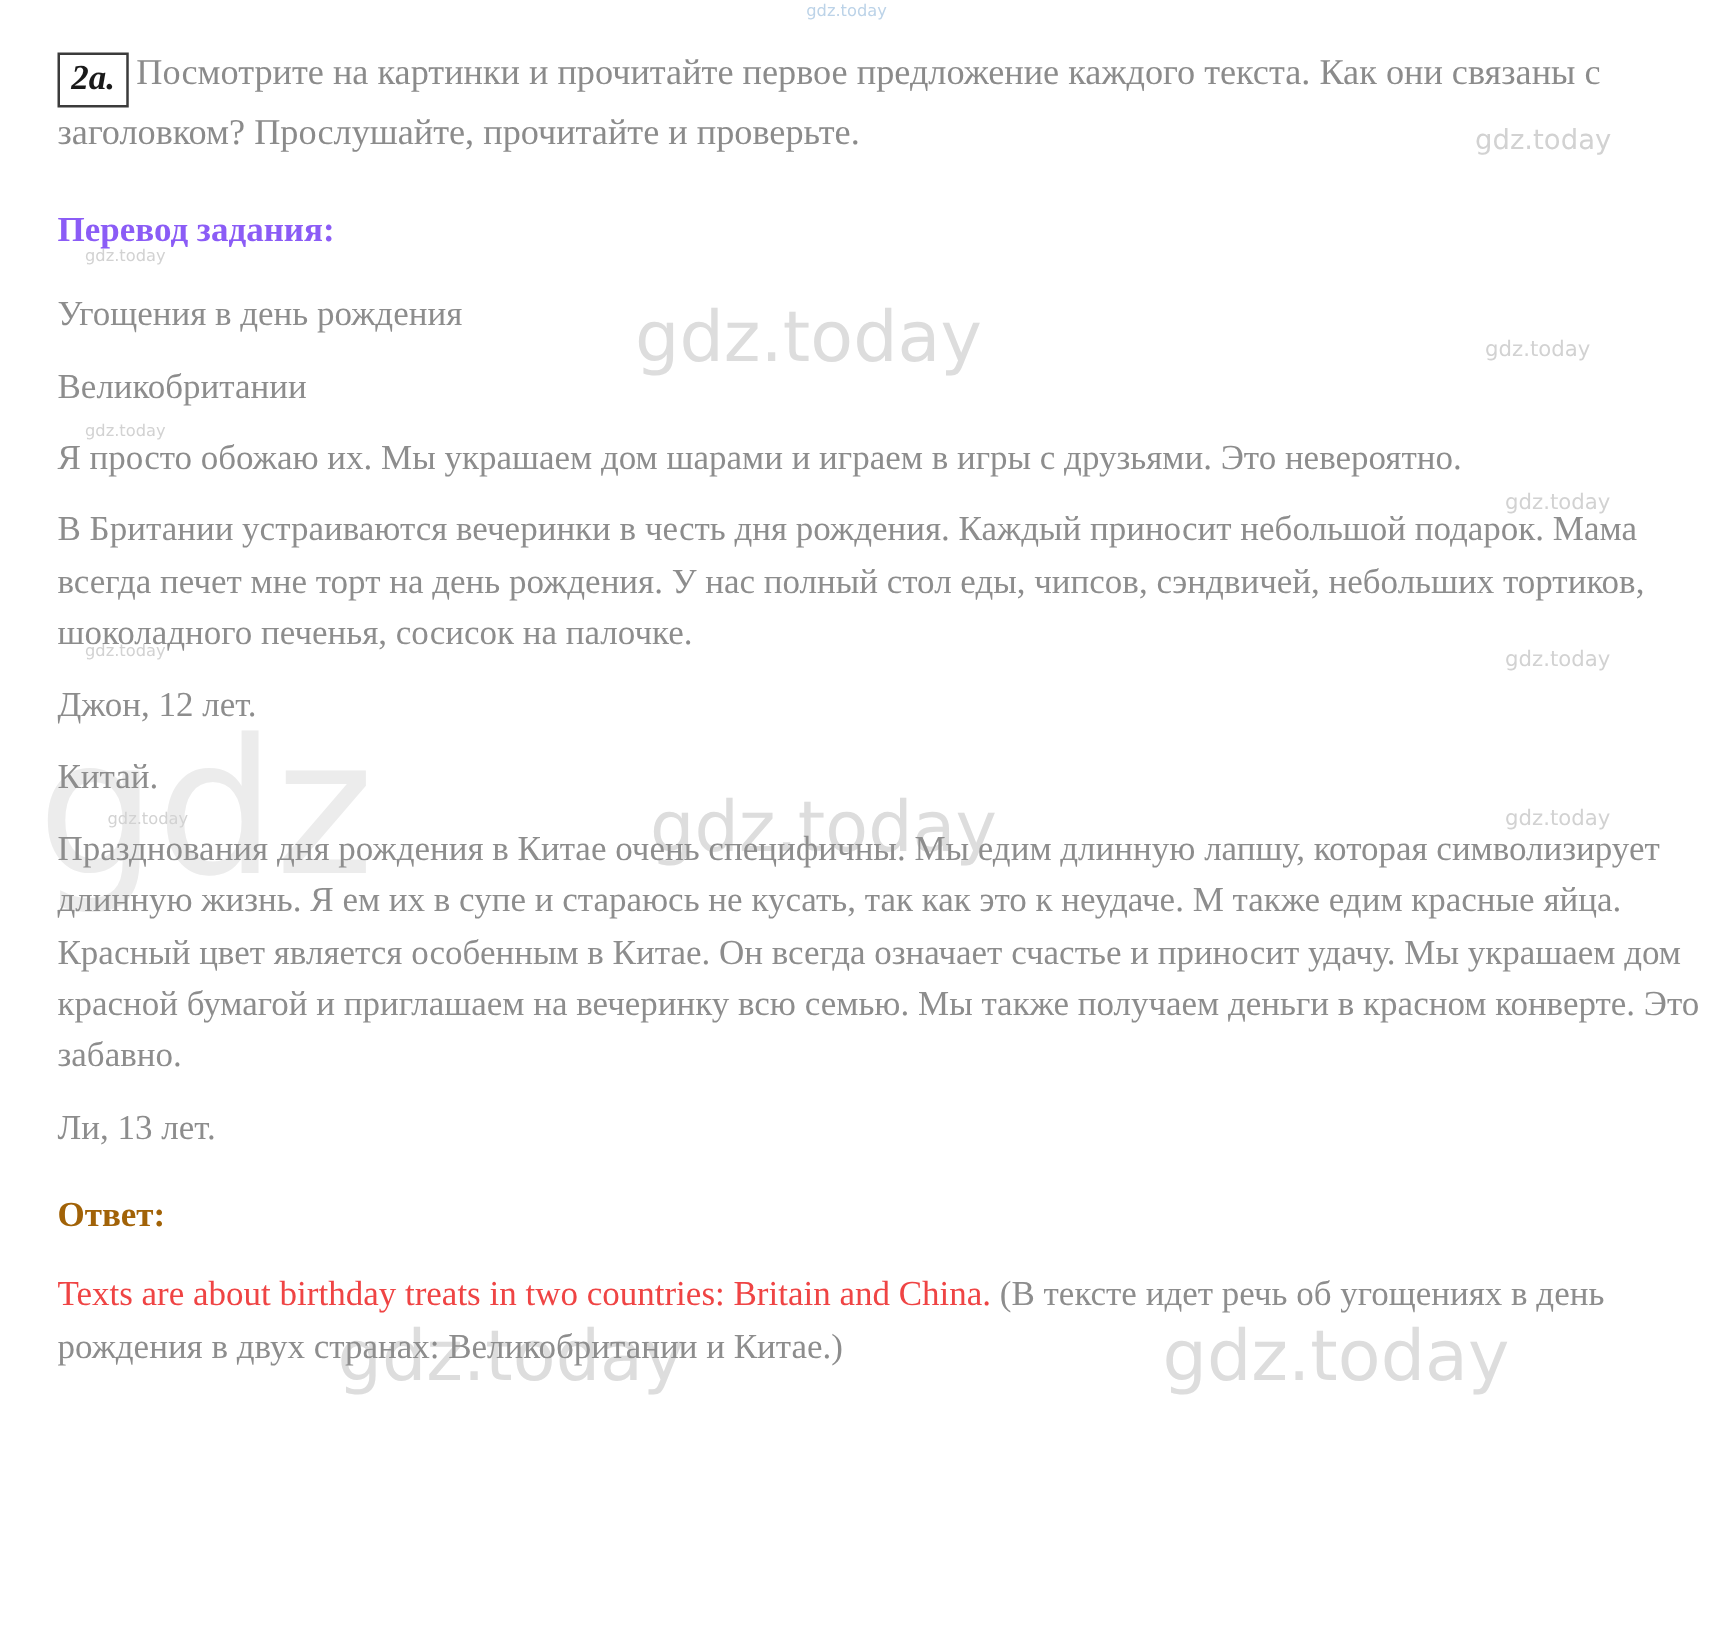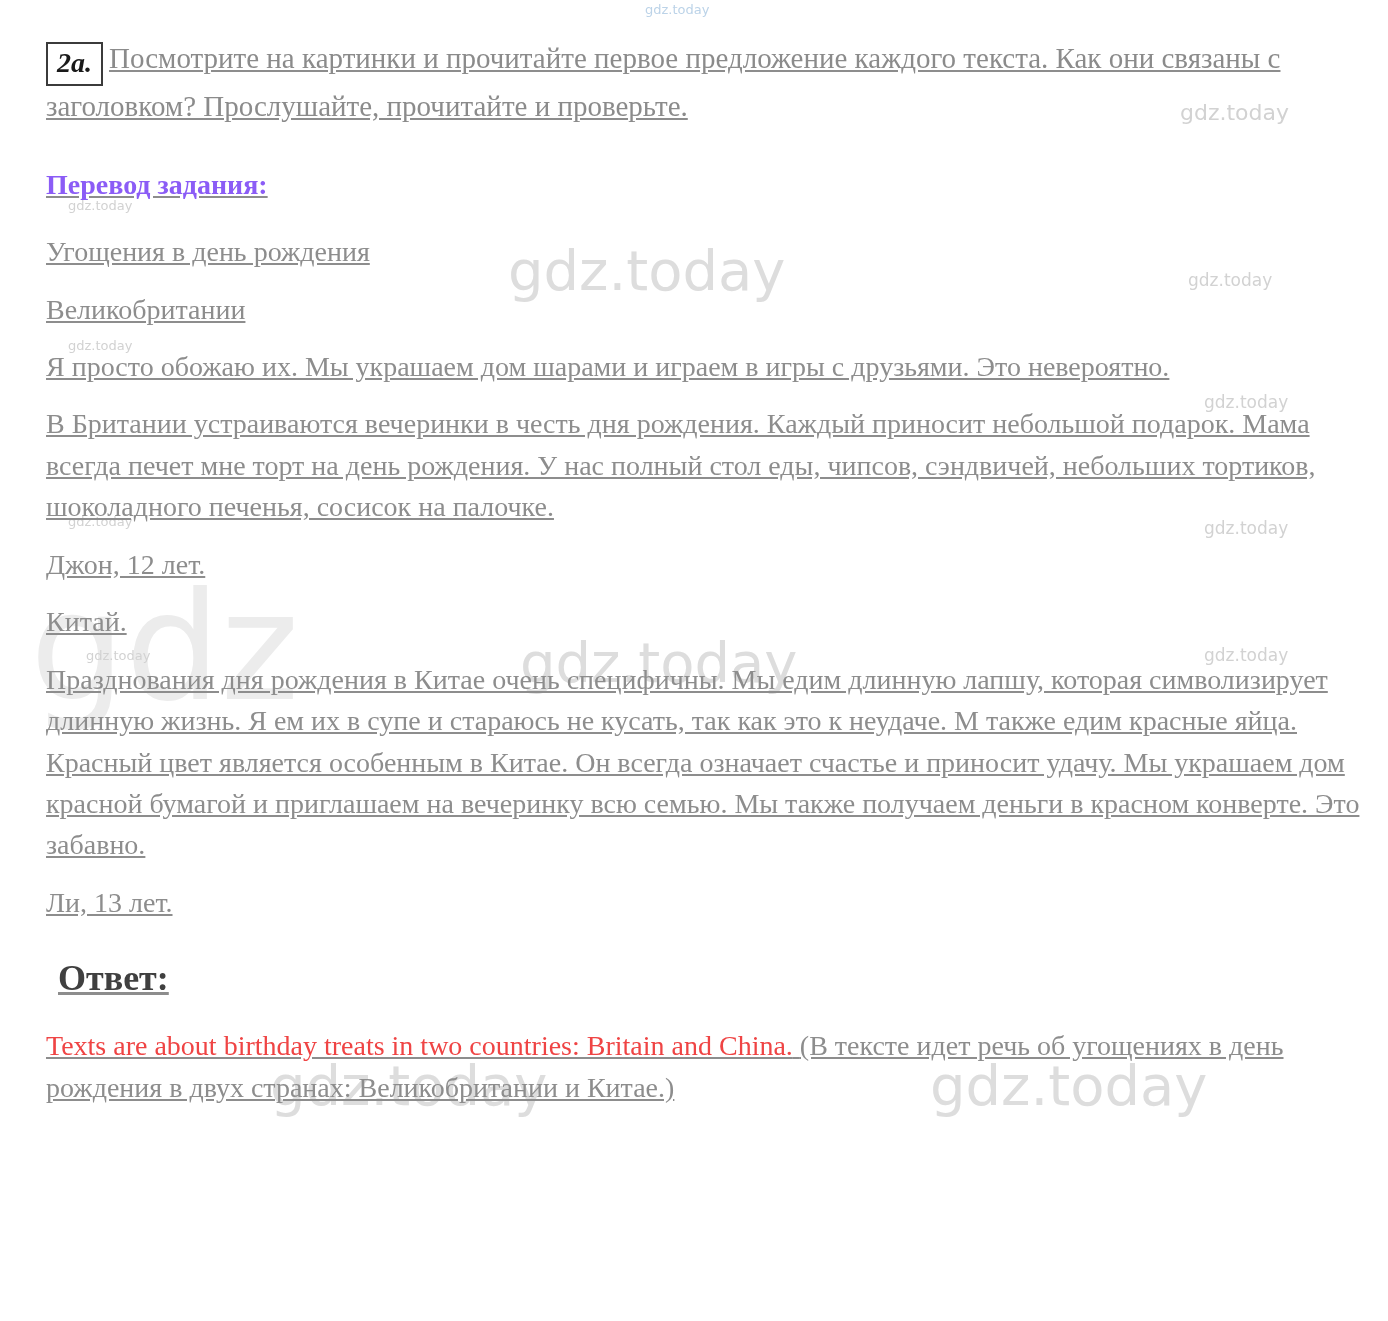--- a/index.html
+++ b/index.html
@@ -39,21 +39,20 @@
     font-size: 150px;
     color: #ececec;
     font-family: "DejaVu Sans", sans-serif;
   }
 
   
   .content {
     position: relative;
     z-index: 10;
     padding: 38px 22px 0 46px;
-    text-decoration: underline;
   }
 
   .task-line {
     font-size: 29px;
     line-height: 1.42;
     color: #8b8b8b;
     text-align: left;
   }
   .task-badge {
     display: inline-block;
@@ -79,24 +78,24 @@
 
   p.trans {
     font-size: 28px;
     line-height: 1.48;
     margin: 16px 0 8px 0;
     color: #8d8d8d;
   }
   p.trans.tight { margin-bottom: 2px; }
 
   .answer-head {
-    font-size: 36px;
+    font-size: 28px;
     font-weight: bold;
-    color: #404040;
-    margin: 34px 0 26px 12px;
+    color: #a16207;
+    margin: 34px 0 26px 0;
   }
   p.answer {
     font-size: 28px;
     line-height: 1.48;
     margin: 0;
     color: #8d8d8d;
   }
   p.answer .en {
     color: #ef4444;
     font-family: "Liberation Serif", serif;

